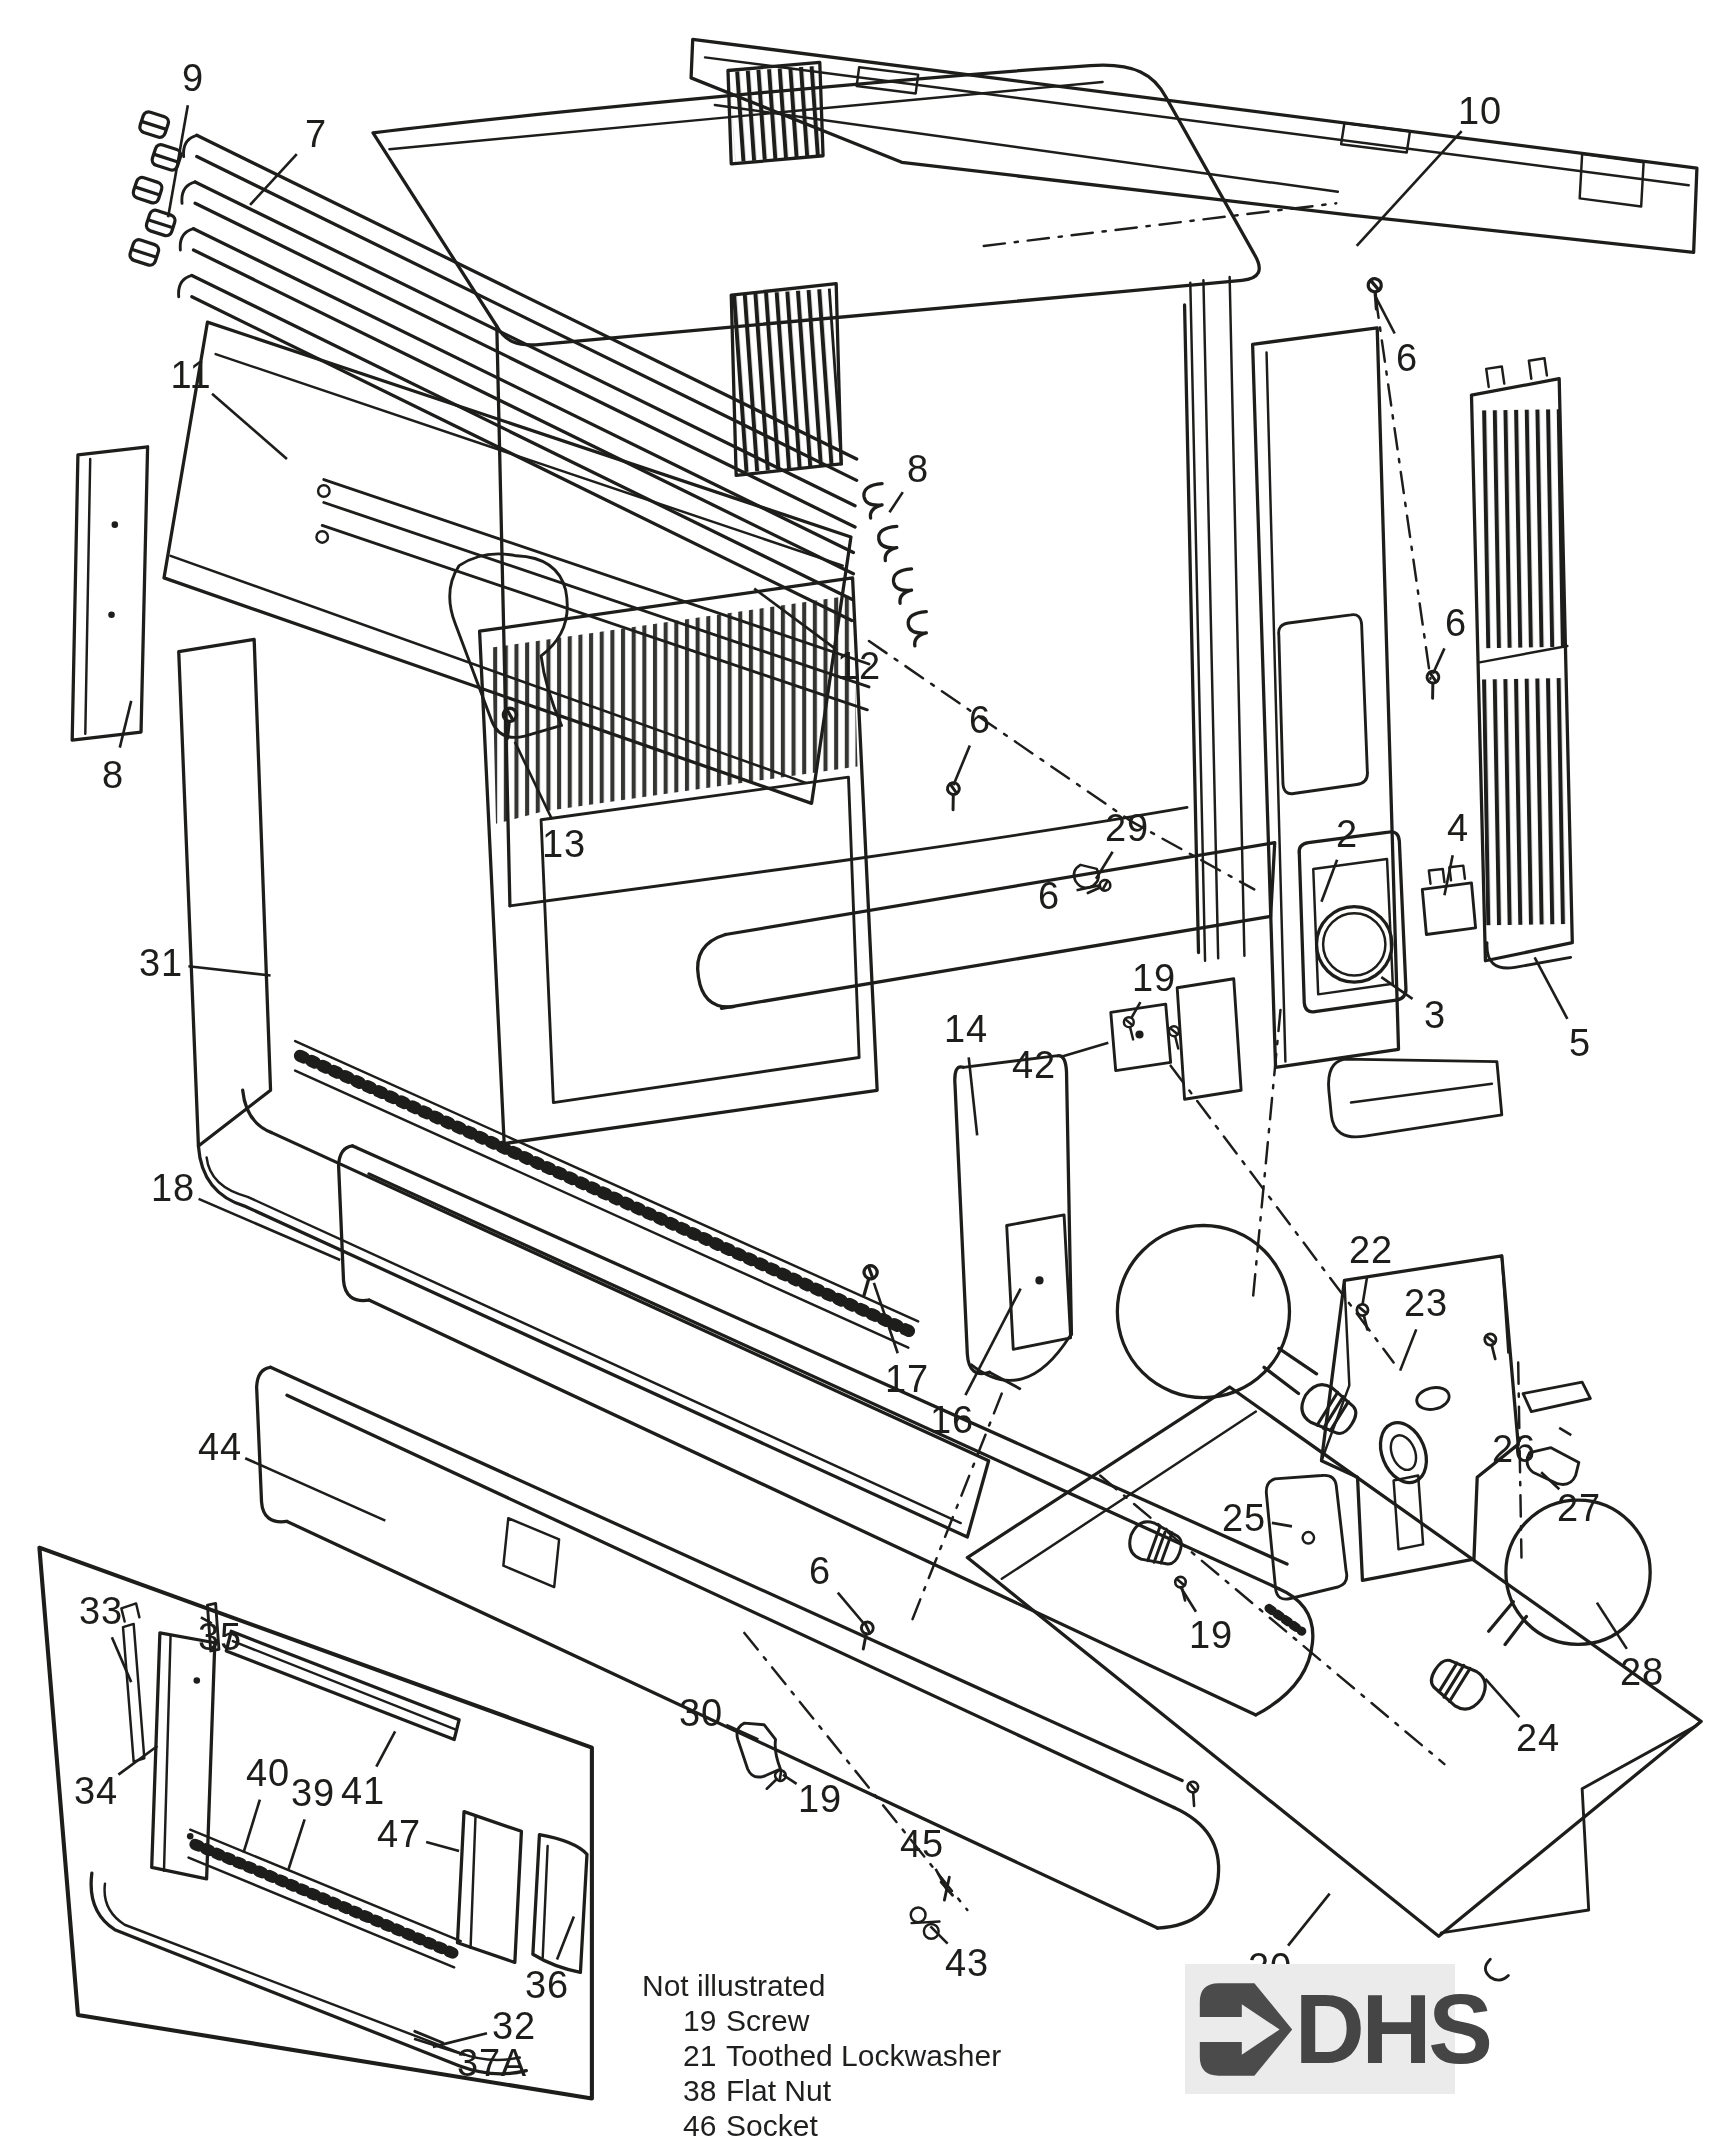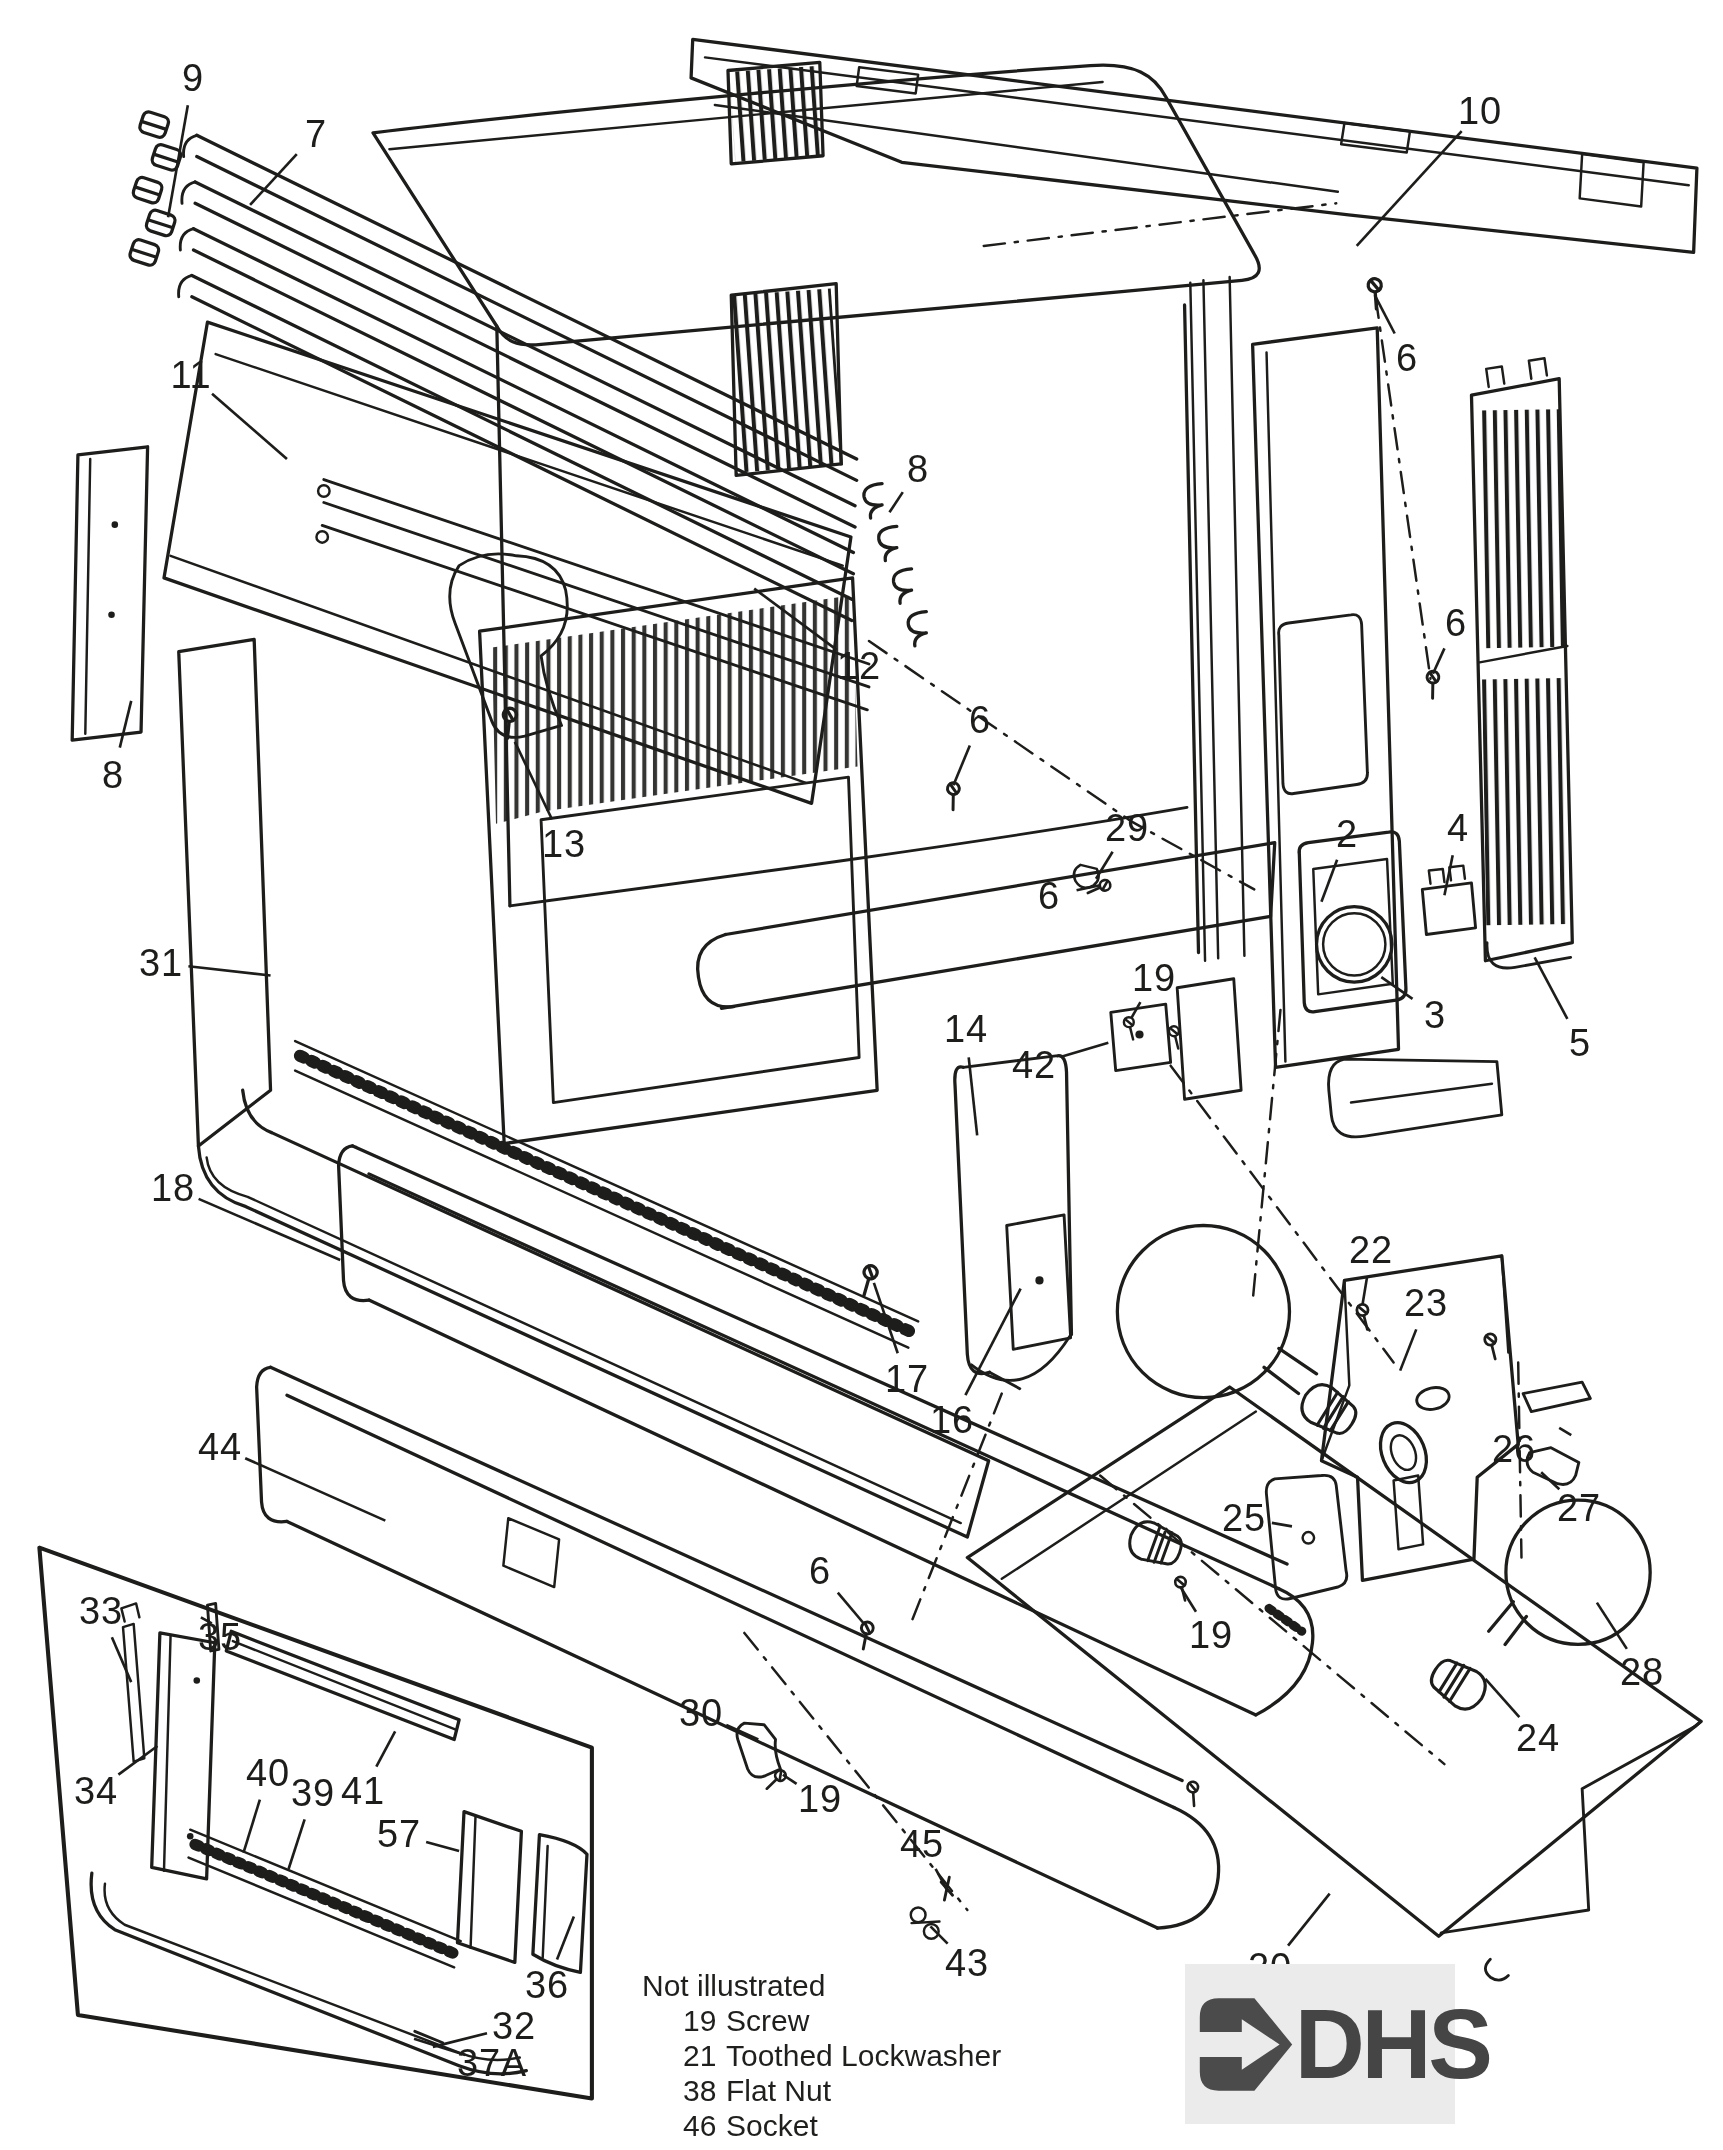--- a/index.html
+++ b/index.html
@@ -6,21 +6,21 @@
   .page{position:relative;width:1724px;height:2151px;background:#ffffff;overflow:hidden;
         font-family:"Liberation Sans", sans-serif;}
   .art,.leaders{position:absolute;left:0;top:0;width:1724px;height:2151px;}
   .callouts{position:absolute;left:0;top:0;width:1724px;height:2151px;pointer-events:none;}
   .callout{position:absolute;transform:translate(-50%,-50%);font-size:38px;line-height:1;
            color:#1d1d1b;letter-spacing:0.8px;font-weight:400;white-space:nowrap;}
   .legend{position:absolute;left:642px;top:1970px;color:#1f1f1e;}
   .legend-title{font-size:30px;line-height:1.08;margin-bottom:1.6px;}
   .legend-item{font-size:30px;line-height:1.08;margin-top:2.5px;white-space:nowrap;margin-left:41px;}
   .legend-item .ref{display:inline-block;min-width:43px;}
-  .logo{position:absolute;left:1185px;top:1964px;width:270px;height:160px;background:#ebebeb;
+  .logo{position:absolute;left:1185px;top:1964px;width:270px;height:130px;background:#ebebeb;
         display:flex;align-items:center;}
   .logo-icon{width:108px;height:105px;margin-left:6.6px;flex:0 0 auto;}
   .logo-text{font-size:97px;font-weight:700;color:#454545;letter-spacing:-3.3px;
              transform:scaleY(1.02);margin-left:-4.9px;}
 </style>
 </head>
 <body>
 
 <div class="page">
 
@@ -352,21 +352,21 @@
       <div class="callout" style="left: 820px; top: 1799px;">19</div>
       <div class="callout" style="left: 922px; top: 1844px;">45</div>
       <div class="callout" style="left: 967px; top: 1963px;">43</div>
       <div class="callout" style="left: 1270px; top: 1967px;">20</div>
       <div class="callout" style="left: 101px; top: 1611px;">33</div>
       <div class="callout" style="left: 220px; top: 1637px;">35</div>
       <div class="callout" style="left: 96px; top: 1791px;">34</div>
       <div class="callout" style="left: 268px; top: 1773px;">40</div>
       <div class="callout" style="left: 313px; top: 1793px;">39</div>
       <div class="callout" style="left: 363px; top: 1791px;">41</div>
-      <div class="callout" style="left: 399px; top: 1834px;">57</div>
+      <div class="callout" style="left: 399px; top: 1834px;">47</div>
       <div class="callout" style="left: 547px; top: 1985px;">36</div>
       <div class="callout" style="left: 514px; top: 2026px;">32</div>
       <div class="callout" style="left: 492px; top: 2063px;">37A</div>
     </div>
 
   <div class="legend">
     <div class="legend-title">Not illustrated</div>
     <div class="legend-items" id="legend-items">
         <div class="legend-item"><span class="ref">19</span><span>Screw</span></div>
         <div class="legend-item"><span class="ref">21</span><span>Toothed Lockwasher</span></div>

